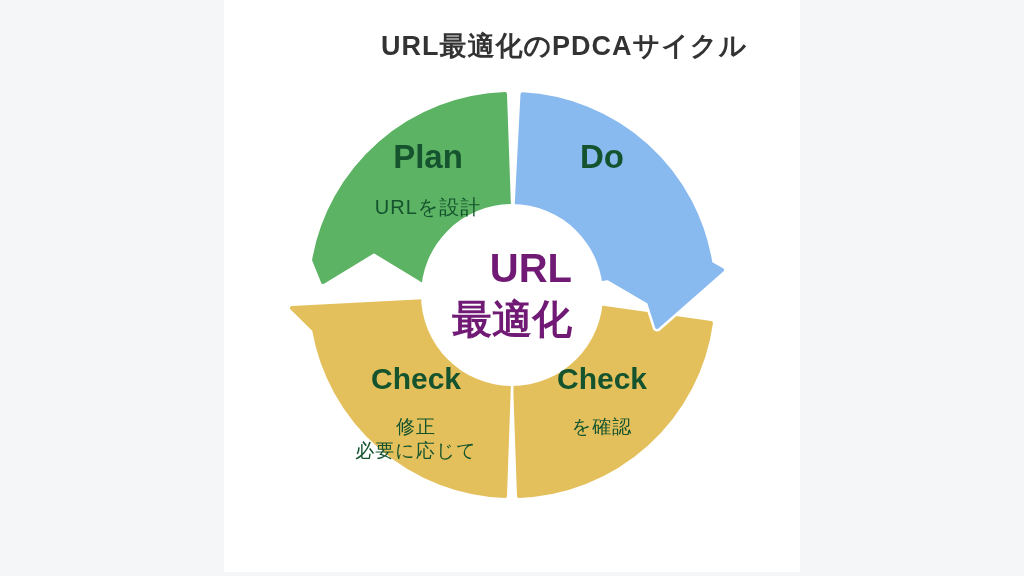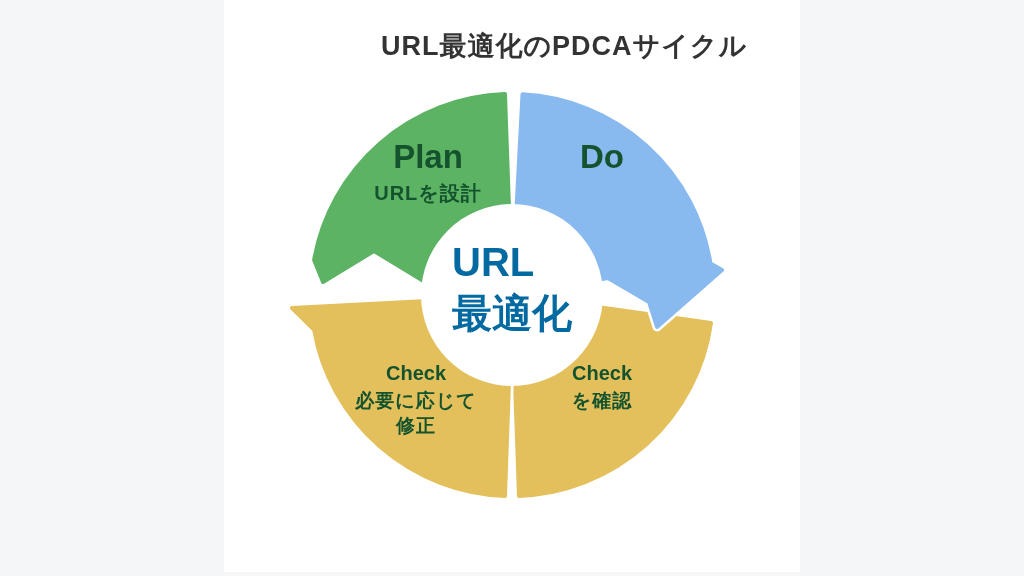--- a/index.html
+++ b/index.html
@@ -26,31 +26,31 @@
     position:absolute;top:522px;left:50%;
     transform:translateX(calc(-50% - 8px));
     font-size:28px;font-weight:800;color:#333333;
     white-space:nowrap;letter-spacing:1px;
   }
   .q-group{
     position:absolute;transform:translateX(-50%);
     text-align:center;color:#14532d;white-space:nowrap;
   }
   .q-label{font-size:33px;font-weight:800;line-height:1.15;}
-  .q-sub{font-size:20px;font-weight:700;line-height:1.3;margin-top:4px;letter-spacing:1px;}
+  .q-sub{font-size:20px;font-weight:400;line-height:1.3;margin-top:18px;letter-spacing:1px;}
   .q-group.plan{left:204px;top:138px;}
   .q-group.do{left:378px;top:138px;}
   .q-group.check-left{left:192px;top:362px;}
   .q-group.check-right{left:378px;top:362px;}
-  .q-group.check-left .q-label,.q-group.check-right .q-label{font-size:20px;}
+  .q-group.check-left .q-label,.q-group.check-right .q-label{font-size:30px;}
   .q-group.check-left .q-sub,.q-group.check-right .q-sub{font-size:19px;}
   .center-label{
-    position:absolute;left:288px;top:288px;
+    position:absolute;left:288px;top:294px;
     transform:translate(-50%,-50%);
-    text-align:left;color:#0369a1;font-weight:800;
+    text-align:right;color:#701a75;font-weight:800;
     font-size:40px;line-height:1.28;white-space:nowrap;
   }
 </style>
 </head>
 <body style="background: rgb(245, 246, 248);">
 
 <div class="card">
 
   <div class="title">URL最適化のPDCAサイクル</div>
 
@@ -76,22 +76,22 @@
     <div class="q-sub">URLを設計</div>
   </div>
 
   <div class="q-group do">
     <div class="q-label">Do</div>
   </div>
 
   <div class="q-group check-left">
     <div class="q-label">Check</div>
     <div class="q-sub">
+      <div>修正</div>
       <div>必要に応じて</div>
-      <div>修正</div>
     </div>
   </div>
 
   <div class="q-group check-right">
     <div class="q-label">Check</div>
     <div class="q-sub">
       <div>を確認</div>
     </div>
   </div>
 

